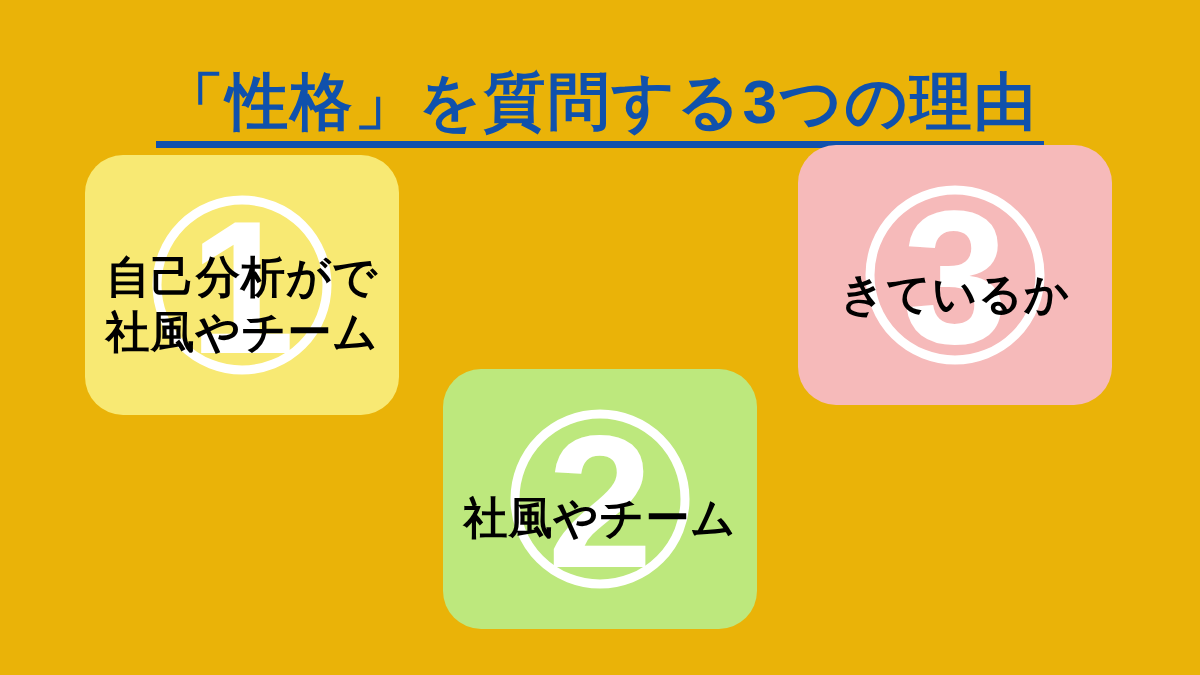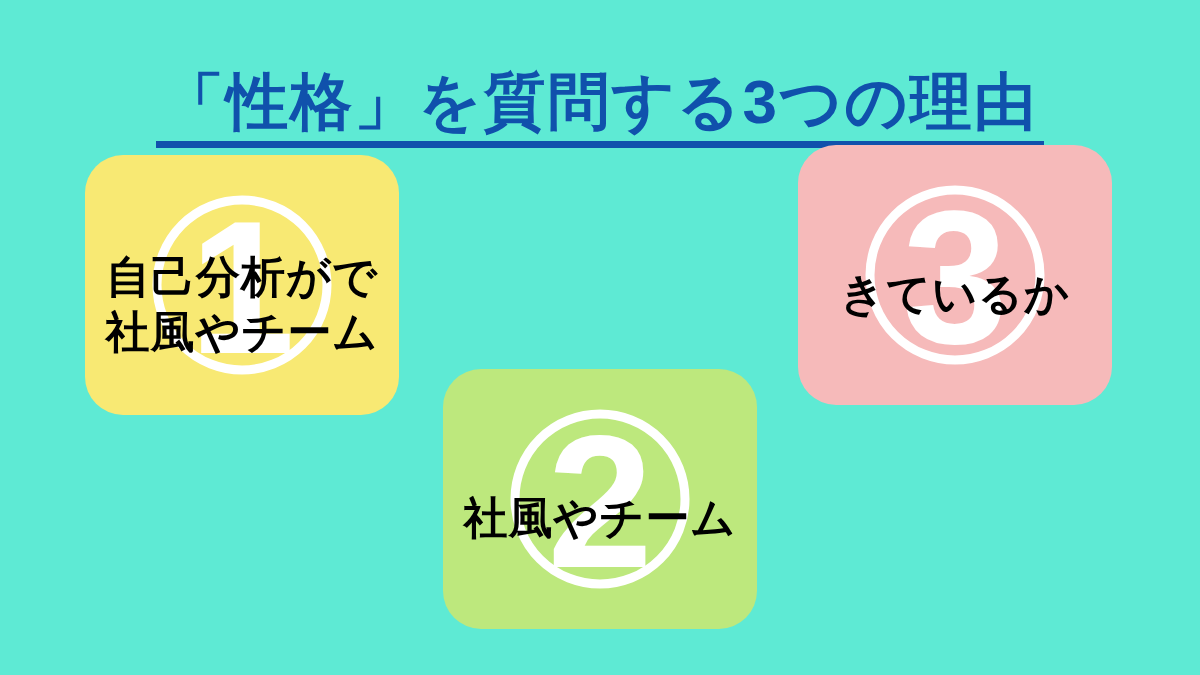--- a/index.html
+++ b/index.html
@@ -8,21 +8,21 @@
     background: #ffffff;
     width: 1200px;
     height: 675px;
     overflow: hidden;
     font-family: "Liberation Sans", "DejaVu Sans", sans-serif;
   }
   .stage {
     position: relative;
     width: 1200px;
     height: 675px;
-    background: #5eead4;
+    background: #eab308;
   }
   .title-wrap {
     position: absolute;
     top: 24px;
     left: 0;
     width: 1200px;
     text-align: center;
   }
   .title {
     display: inline-block;

